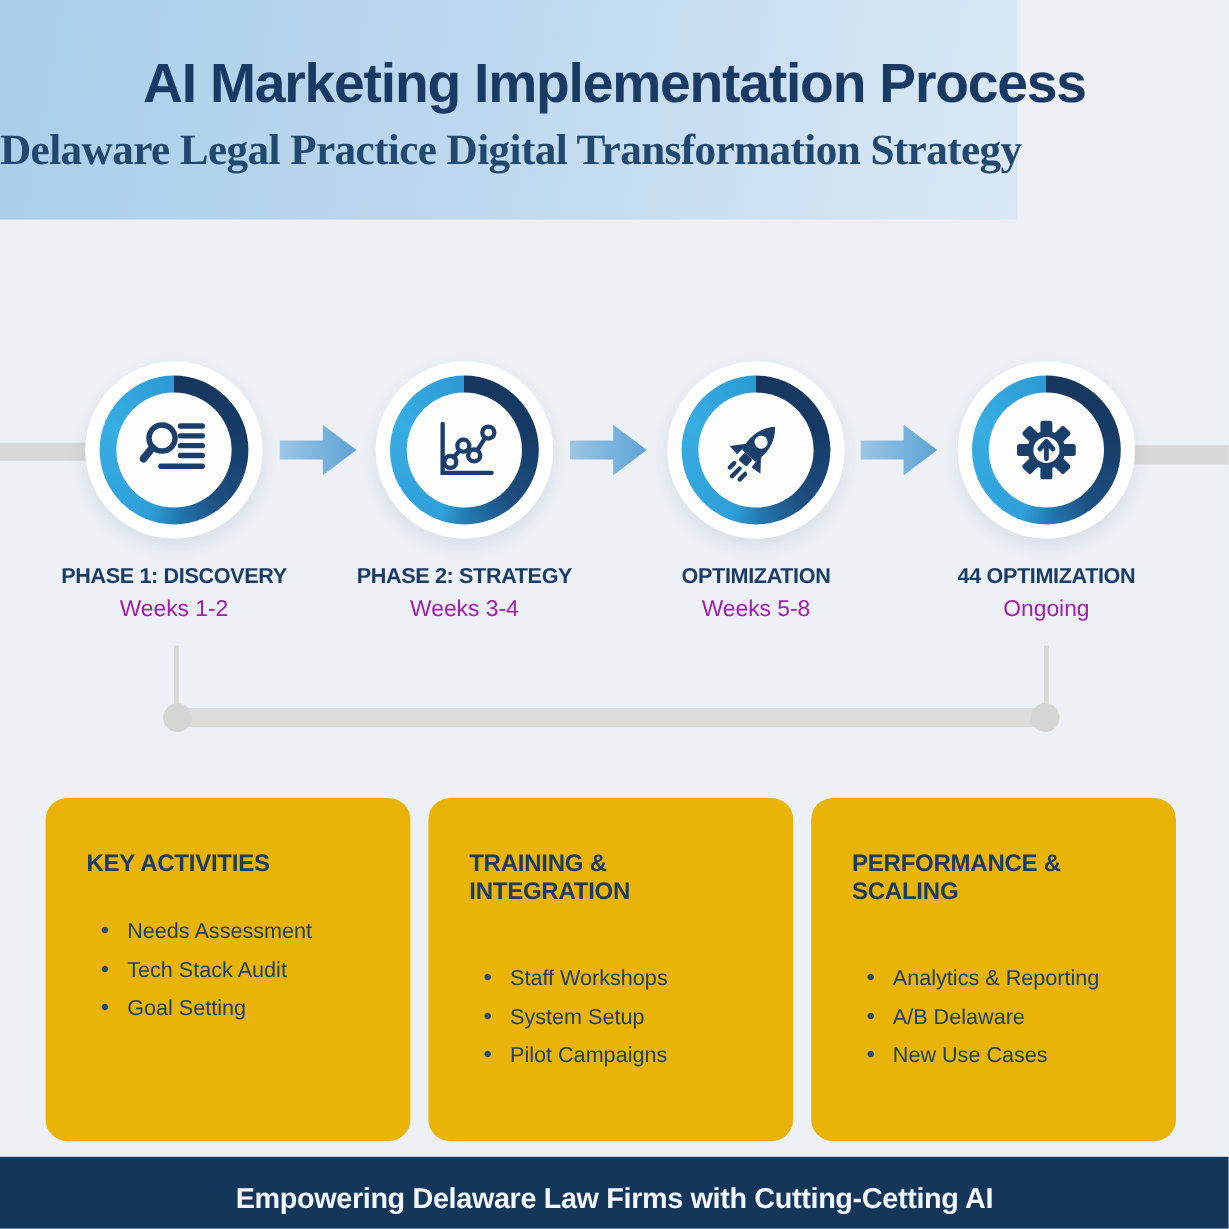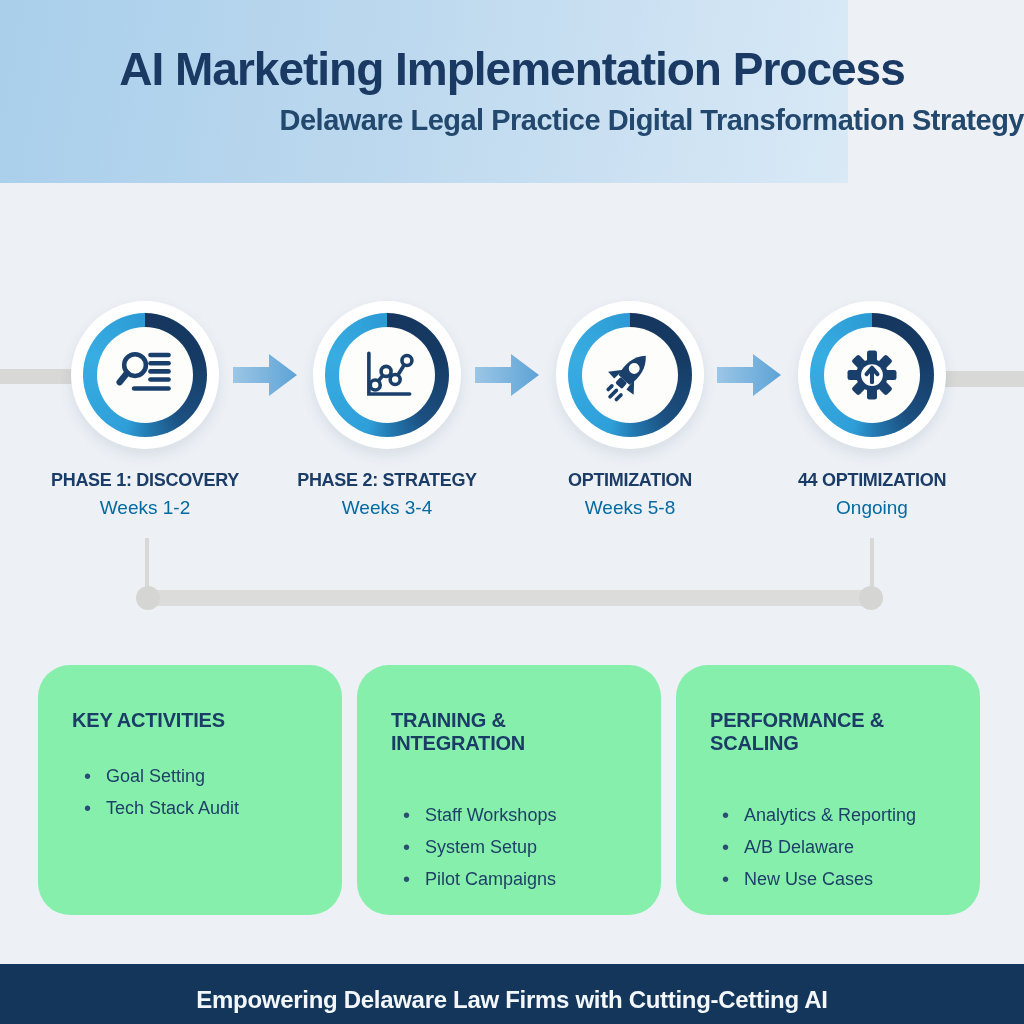--- a/index.html
+++ b/index.html
@@ -12,22 +12,22 @@
   
   .header{
     position:absolute;left:0;top:0;width:848px;height:183px;
     background:linear-gradient(100deg,#a9cfeb 0%,#bcd8ee 45%,#d9e9f6 100%);
   }
   .title{
     position:absolute;left:0;top:42px;width:1024px;text-align:center;
     font-size:46px;font-weight:700;letter-spacing:-1px;color:#1b3a63;margin:0;
   }
   .subtitle{
-    position:absolute;left:0;top:104px;width:1024px;text-align:right;
-    font-size:29px;font-weight:600;letter-spacing:-0.5px;color:#23486e;margin:0;
+    position:absolute;left:0;top:104px;width:1024px;text-align:left;
+    font-size:36px;font-weight:600;letter-spacing:-0.5px;color:#23486e;margin:0;font-family:Liberation Serif, serif;
   }
   
   .track{position:absolute;background:#d8d8d6;}
   .track-left{left:0;top:369px;width:76px;height:15px;}
   .track-right{left:944px;top:371px;width:80px;height:16px;}
   .node{
     position:absolute;top:301px;width:148px;height:148px;border-radius:50%;
     background:#ffffff;box-shadow:0 6px 14px rgba(20,54,92,0.10);
   }
   .n1{left:71px}.n2{left:313px}.n3{left:556px}.n4{left:798px}
@@ -41,31 +41,31 @@
     position:absolute;left:14px;top:14px;width:96px;height:96px;border-radius:50%;
     background:#fdfdfb;display:flex;align-items:center;justify-content:center;
   }
   .arrow{position:absolute;top:352px;width:66px;height:46px;}
   .a1{left:233px}.a2{left:475px}.a3{left:717px}
   .phase-label{
     position:absolute;top:470px;width:240px;text-align:center;
   }
   .pl1{left:25px}.pl2{left:267px}.pl3{left:510px}.pl4{left:752px}
   .phase-name{font-size:18px;font-weight:700;letter-spacing:-0.3px;color:#1b3c66;margin:0;}
-  .phase-duration{font-size:19px;font-weight:400;color:#0369a1;margin:6px 0 0 0;}
+  .phase-duration{font-size:19px;font-weight:400;color:#a21caf;margin:6px 0 0 0;}
   
   .vline{position:absolute;width:4px;height:58px;top:538px;background:#d8d8d6;}
   .vl1{left:145px}.vl2{left:870px}
   .hbar{position:absolute;left:148px;top:590px;width:724px;height:16px;border-radius:8px;background:#dcdcda;}
   .dot{position:absolute;top:586px;width:24px;height:24px;border-radius:50%;background:#d5d5d3;}
   .d1{left:136px}.d2{left:859px}
   
   .card{
-    position:absolute;top:665px;width:304px;height:250px;border-radius:32px;
-    background:#86efac;box-sizing:border-box;padding:44px 30px 0 34px;
+    position:absolute;top:665px;width:304px;height:286px;border-radius:18px;
+    background:#eab308;box-sizing:border-box;padding:44px 30px 0 34px;
   }
   .c1{left:38px}.c2{left:357px}.c3{left:676px}
   .card-title{font-size:20px;font-weight:700;letter-spacing:-0.2px;color:#1b3c66;margin:0;}
   .card-list{list-style:none;margin:28px 0 0 0;padding:0 0 0 12px;}
   .c2 .card-list,.c3 .card-list{margin-top:44px;}
   .card-list li{
     font-size:18px;line-height:32px;color:#1e4068;font-weight:500;
     position:relative;padding-left:22px;
   }
   .card-list li::before{
@@ -218,22 +218,23 @@
 
   <div class="vline vl1"></div>
   <div class="vline vl2"></div>
   <div class="hbar"></div>
   <div class="dot d1"></div>
   <div class="dot d2"></div>
 
   <div class="card c1">
     <h3 class="card-title">KEY ACTIVITIES</h3>
     <ul class="card-list">
+      <li>Needs Assessment</li>
+      <li>Tech Stack Audit</li>
       <li>Goal Setting</li>
-      <li>Tech Stack Audit</li>
     </ul>
   </div>
   <div class="card c2">
     <h3 class="card-title">TRAINING &amp; INTEGRATION</h3>
     <ul class="card-list">
       <li>Staff Workshops</li>
       <li>System Setup</li>
       <li>Pilot Campaigns</li>
     </ul>
   </div>

